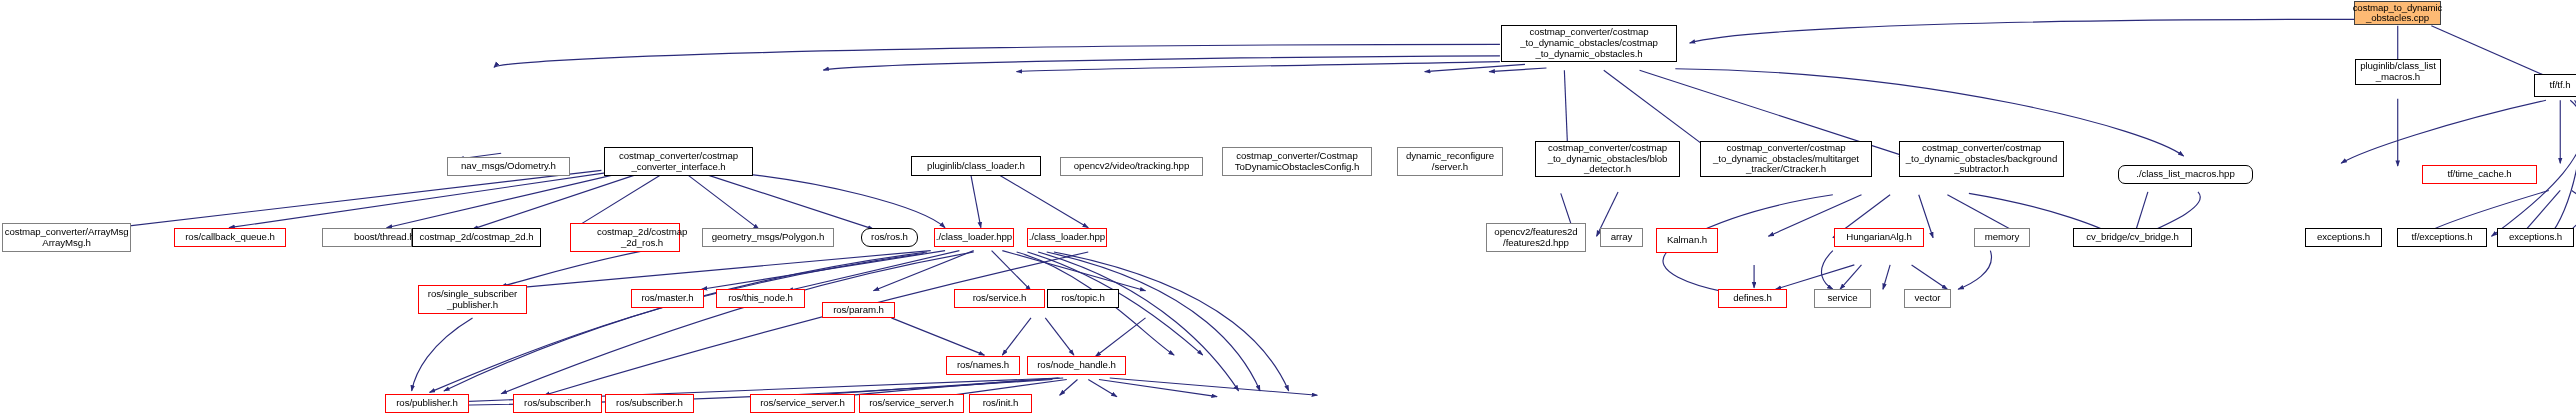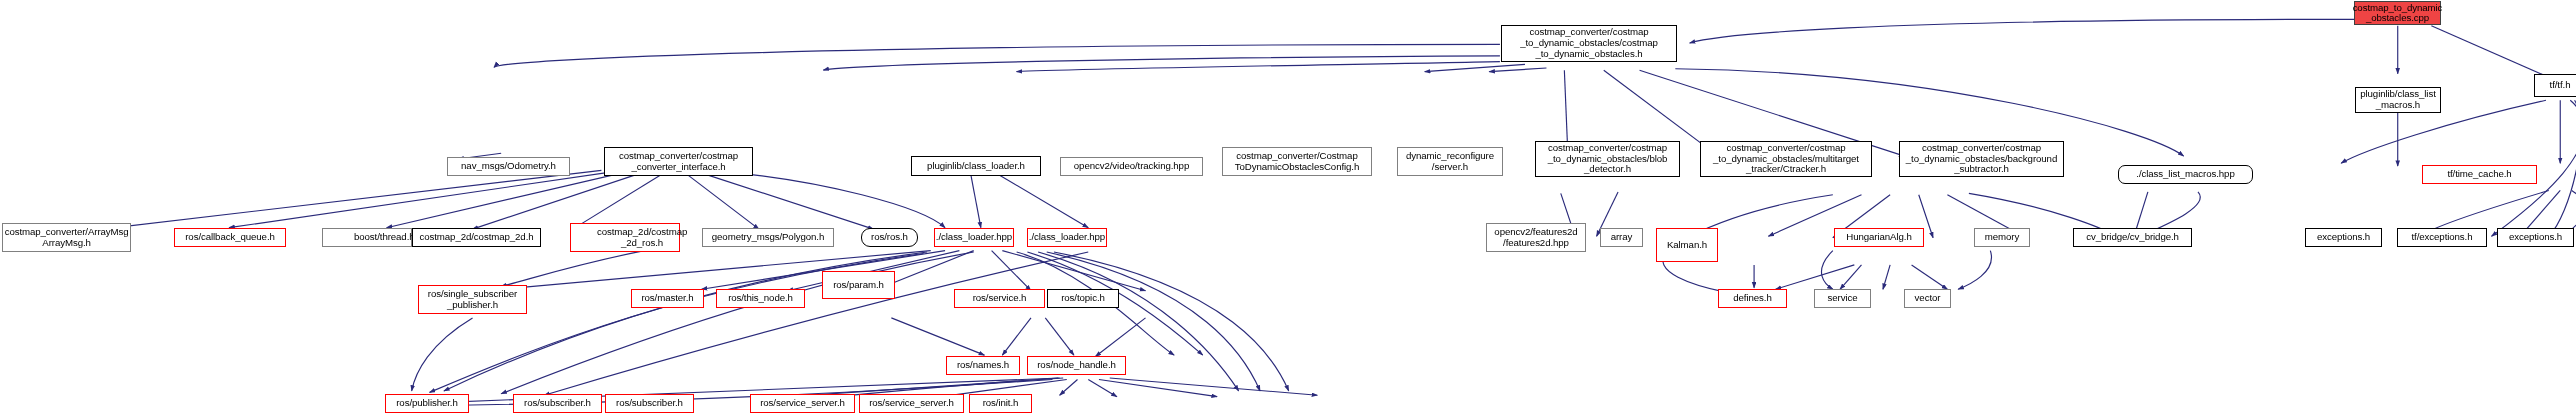--- a/index.html
+++ b/index.html
@@ -24,21 +24,21 @@
     line-height:10.7px;
     color:#000000;
     background:#ffffff;
     border:0.7px solid #808080;
     white-space:pre-line;
     padding:0.7px 2.9px;
     letter-spacing:-0.1px;
   }
   .node.black{border:0.7px solid #000000;}
   .node.red{border:0.7px solid #ff0000;}
-  .node.root{background:#ef4444;border:0.7px solid #404040;}
+  .node.root{background:#fdba74;border:0.7px solid #404040;}
   .node.thick{border-width:1.1px;}
 </style>
 </head>
 <body>
 
 <div id="graph">
 
   <svg class="edges" viewBox="0 0 3598 588" xmlns="http://www.w3.org/2000/svg">
     <defs>
       <marker id="ah" markerWidth="9" markerHeight="9" refX="8" refY="3.2" orient="auto" markerUnits="userSpaceOnUse">
@@ -152,21 +152,21 @@
       <path d="M1550,528 L1840,552"></path>
 
       <path d="M1478,528 C1300,540 1150,556 1085,562"></path>
       <path d="M1470,530 C1250,545 1000,560 640,566"></path>
     </g>
   </svg>
 
   <div class="node root" style="left:2354px;top:1.4px;width:87px;height:24px;">costmap_to_dynamic
 _obstacles.cpp</div>
 
-  <div class="node black" style="left:2355px;top:87px;width:86px;height:26px;">pluginlib/class_list
+  <div class="node black" style="left:2355px;top:59px;width:86px;height:26px;">pluginlib/class_list
 _macros.h</div>
   <div class="node black" style="left:2534px;top:74px;width:52px;height:23px;">tf/tf.h</div>
 
   <div class="node black thick" style="left:1501px;top:25px;width:176px;height:37px;">costmap_converter/costmap
 _to_dynamic_obstacles/costmap
 _to_dynamic_obstacles.h</div>
 
   <div class="node" style="left:447px;top:157px;width:123px;height:18.6px;">nav_msgs/Odometry.h</div>
   <div class="node black thick" style="left:604px;top:147px;width:149px;height:29px;">costmap_converter/costmap
 _converter_interface.h</div>
@@ -195,33 +195,33 @@
   <div class="node black thick" style="left:412px;top:228px;width:129px;height:18.6px;">costmap_2d/costmap_2d.h</div>
   <div class="node red thick" style="left:570px;top:223px;width:110px;height:29px;padding-left:37px;">costmap_2d/costmap
 _2d_ros.h</div>
   <div class="node" style="left:702px;top:228px;width:132px;height:18.6px;">geometry_msgs/Polygon.h</div>
   <div class="node black thick" style="left:861px;top:228px;width:57px;height:18.6px;border-radius:9px;">ros/ros.h</div>
   <div class="node red thick" style="left:934px;top:228px;width:80px;height:18.6px;">./class_loader.hpp</div>
   <div class="node red thick" style="left:1027px;top:228px;width:80px;height:18.6px;">./class_loader.hpp</div>
   <div class="node" style="left:1486px;top:223px;width:100px;height:29px;">opencv2/features2d
 /features2d.hpp</div>
   <div class="node" style="left:1600px;top:228px;width:43px;height:18.6px;">array</div>
-  <div class="node red thick" style="left:1656px;top:228px;width:62px;height:34px;">Kalman.h</div>
+  <div class="node red thick" style="left:1656px;top:228px;width:62px;height:25px;">Kalman.h</div>
   <div class="node red thick" style="left:1834px;top:228px;width:90px;height:18.6px;">HungarianAlg.h</div>
   <div class="node" style="left:1974px;top:228px;width:56px;height:18.6px;">memory</div>
   <div class="node black thick" style="left:2073px;top:228px;width:119px;height:18.6px;">cv_bridge/cv_bridge.h</div>
   <div class="node black thick" style="left:2305px;top:228px;width:77px;height:18.6px;">exceptions.h</div>
   <div class="node black thick" style="left:2397px;top:228px;width:90px;height:18.6px;">tf/exceptions.h</div>
   <div class="node black thick" style="left:2497px;top:228px;width:77px;height:18.6px;">exceptions.h</div>
 
   <div class="node red thick" style="left:418px;top:285px;width:109px;height:29px;">ros/single_subscriber
 _publisher.h</div>
   <div class="node red thick" style="left:631px;top:289px;width:73px;height:18.6px;">ros/master.h</div>
   <div class="node red thick" style="left:716px;top:289px;width:89px;height:18.6px;">ros/this_node.h</div>
-  <div class="node red thick" style="left:822px;top:271px;width:73px;height:28px;">ros/param.h</div>
+  <div class="node red thick" style="left:822px;top:302px;width:73px;height:16px;">ros/param.h</div>
   <div class="node red thick" style="left:954px;top:289px;width:91px;height:18.6px;">ros/service.h</div>
   <div class="node black thick" style="left:1047px;top:289px;width:72px;height:18.6px;">ros/topic.h</div>
   <div class="node red thick" style="left:1718px;top:289px;width:69px;height:18.6px;">defines.h</div>
   <div class="node" style="left:1814px;top:289px;width:57px;height:18.6px;">service</div>
   <div class="node" style="left:1904px;top:289px;width:47px;height:18.6px;">vector</div>
 
   <div class="node red thick" style="left:946px;top:356px;width:74px;height:18.6px;">ros/names.h</div>
   <div class="node red thick" style="left:1027px;top:356px;width:99px;height:18.6px;">ros/node_handle.h</div>
 
   <div class="node red thick" style="left:385px;top:394px;width:84px;height:18.6px;">ros/publisher.h</div>

